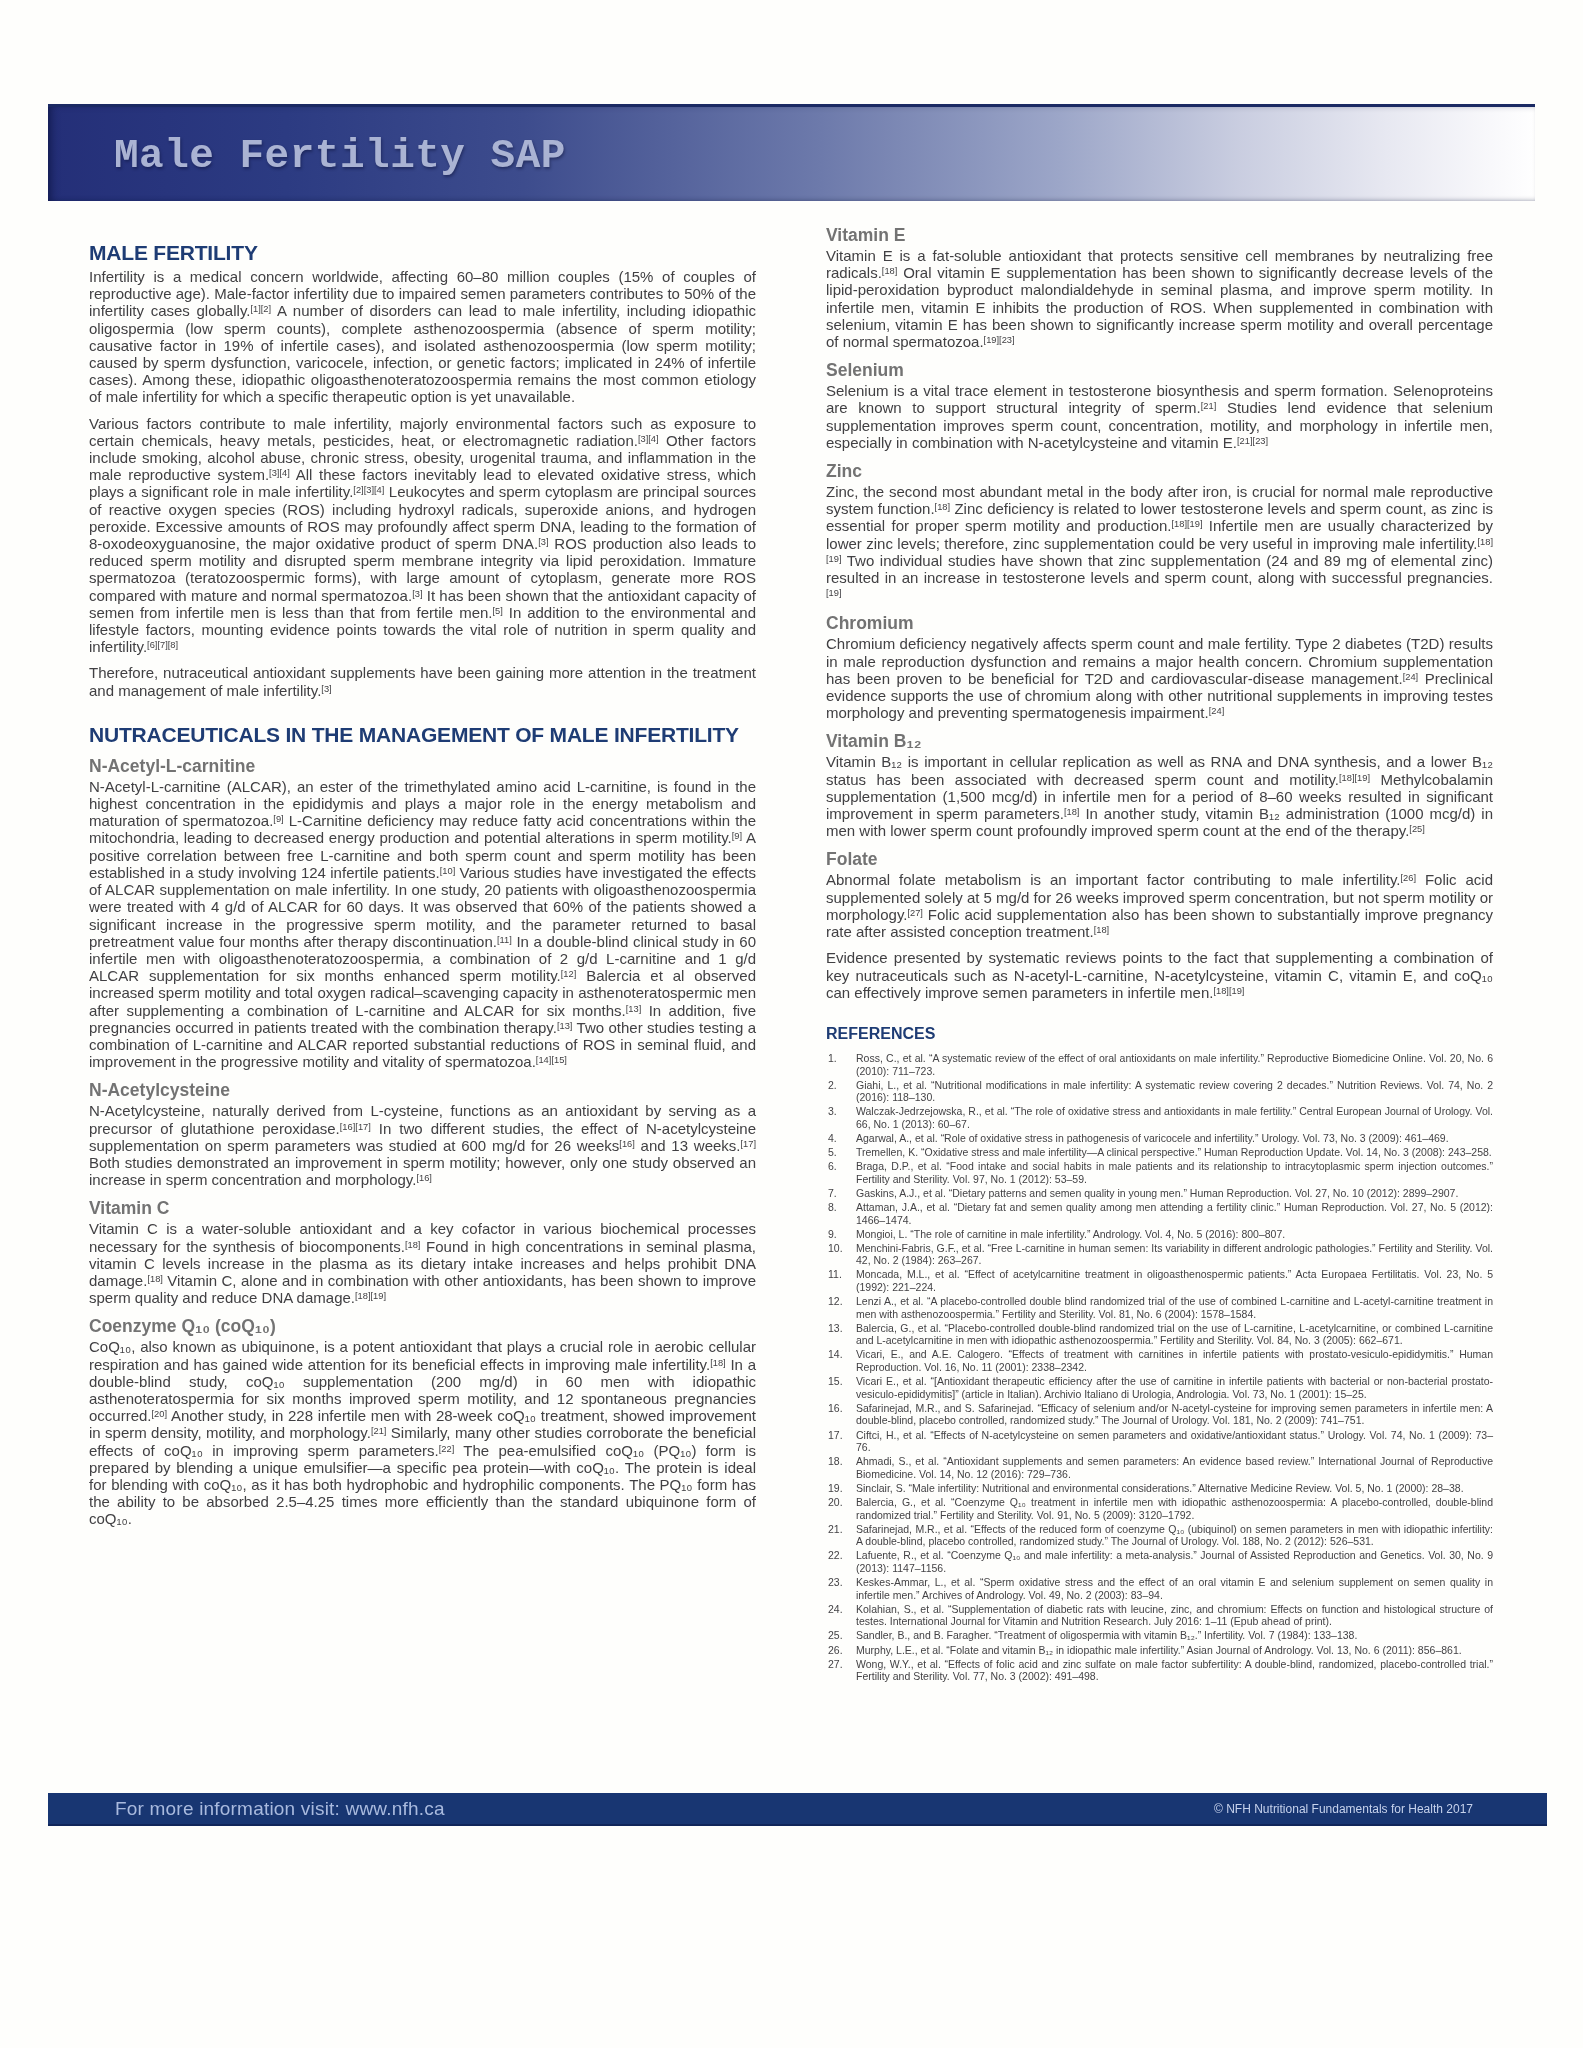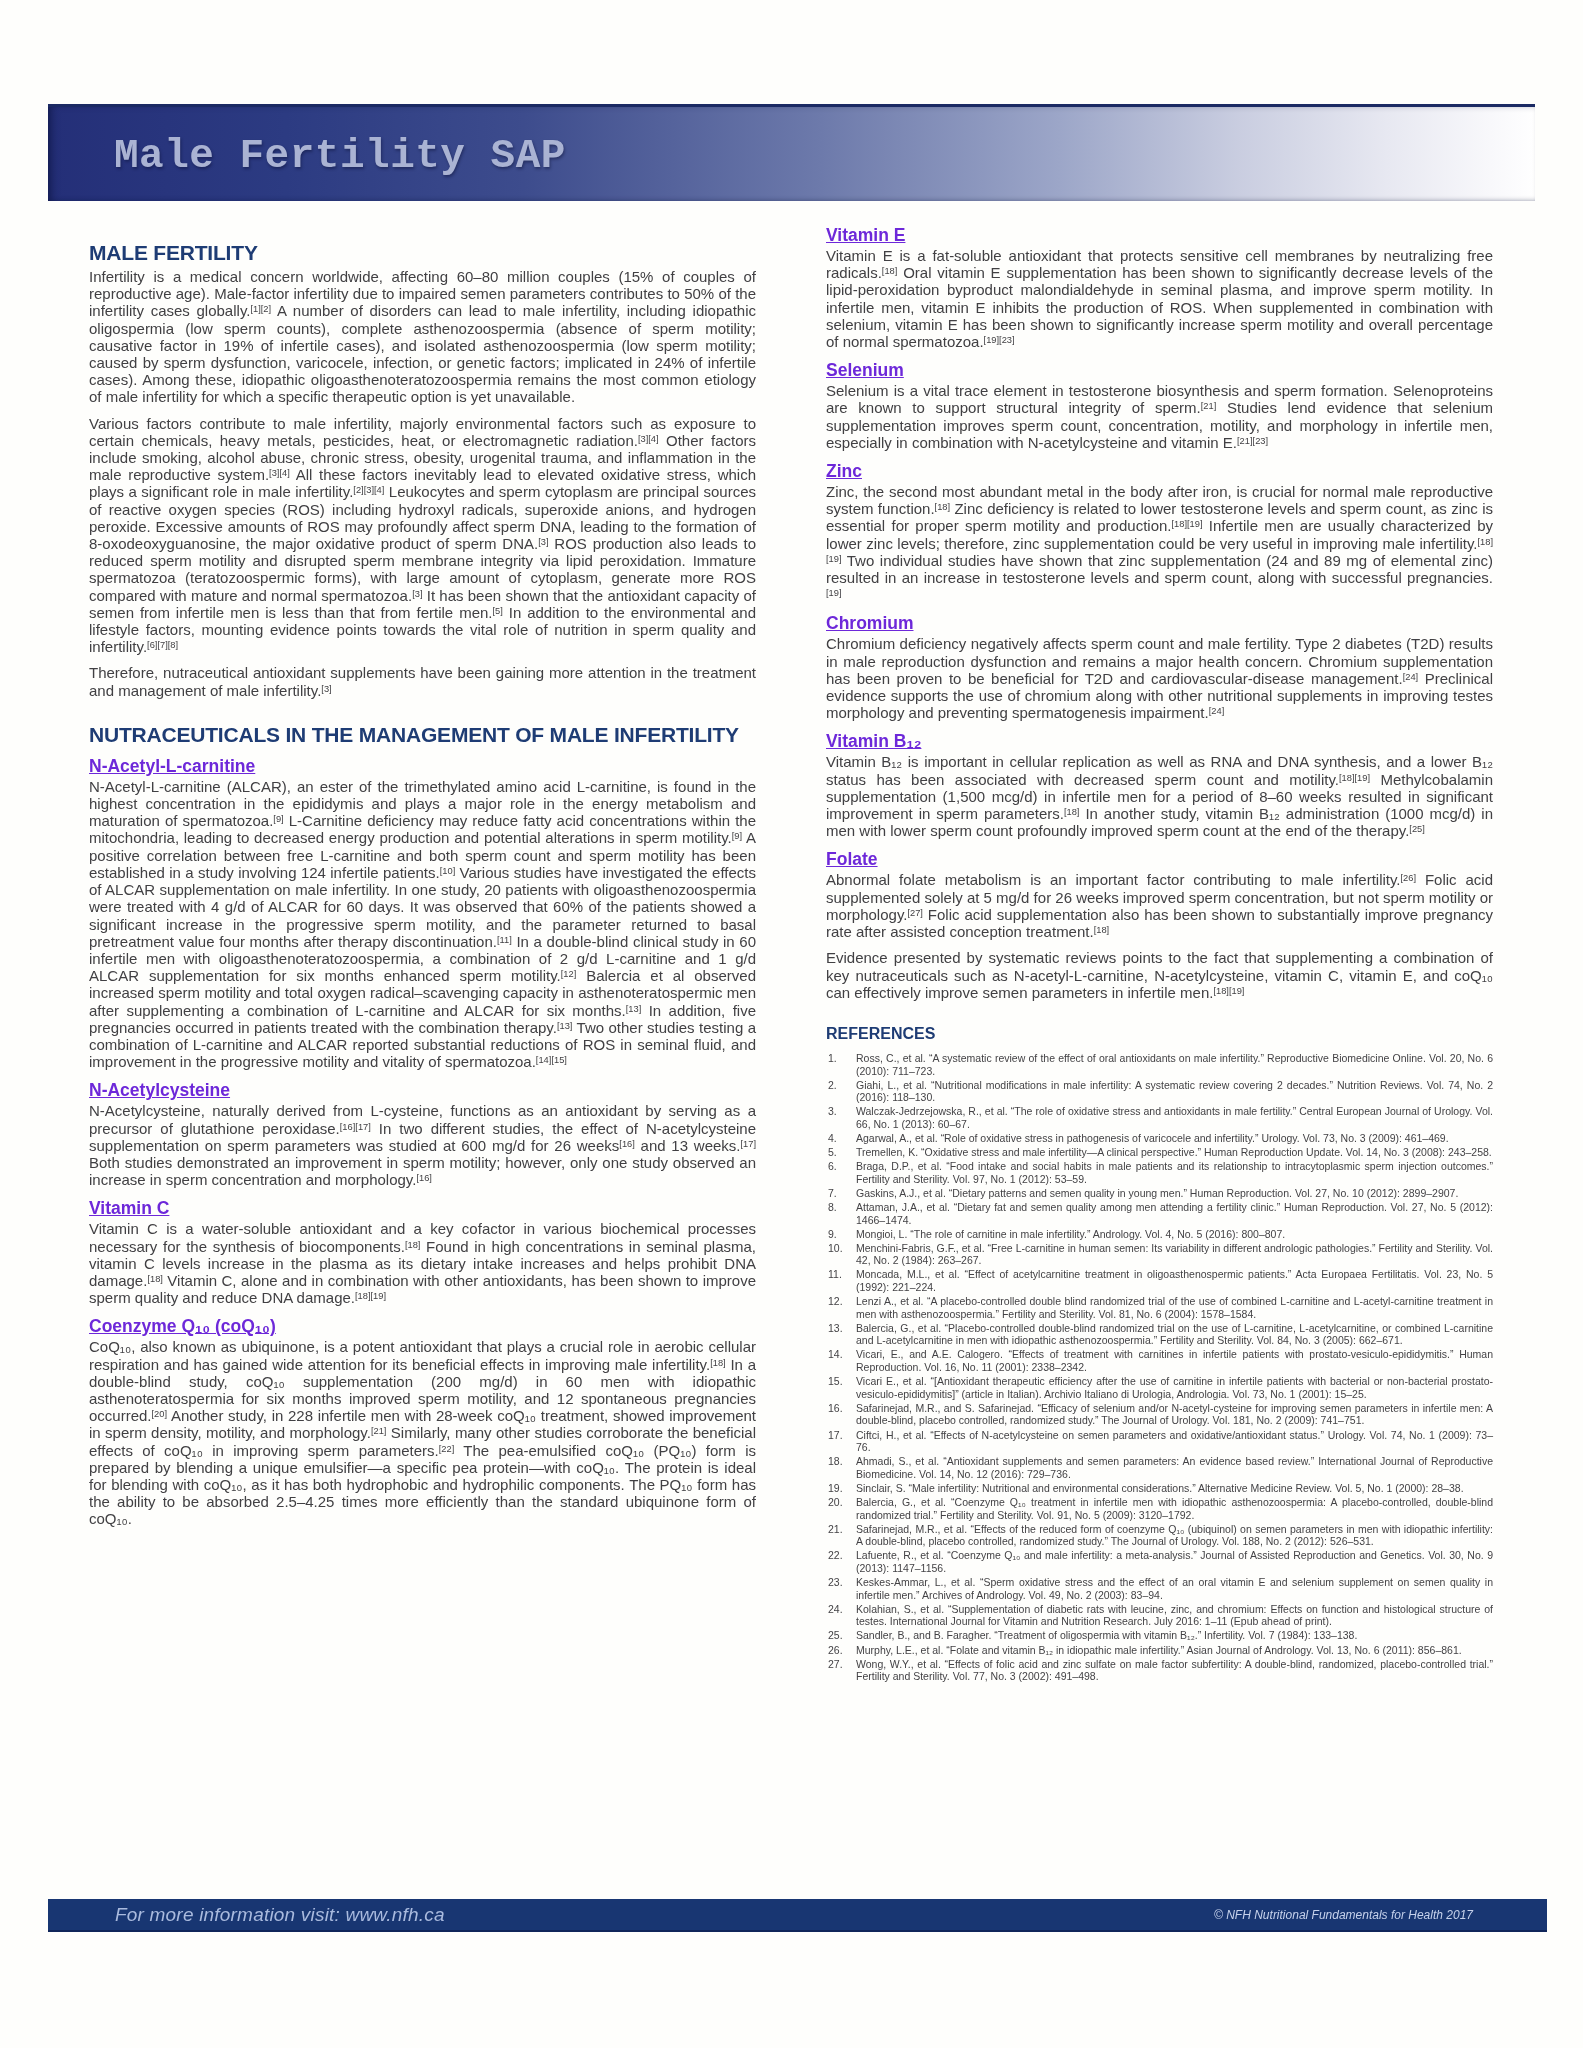--- a/index.html
+++ b/index.html
@@ -16,29 +16,29 @@
   .doc-type{position:absolute;right:84px;top:50%;transform:translateY(-50%);
         font-size:57px;font-style:italic;color:#1d3279;letter-spacing:.5px;
         text-shadow:0 0 6px rgba(255,255,255,.85), 2px 3px 4px rgba(35,45,95,.30);}
   
   .columns{position:absolute;left:89px;top:226px;width:1404px;display:flex;gap:70px;}
   .col{width:667px;}
   p.body{font-size:15px;line-height:17.2px;text-align:justify;margin:0 0 9px;}
   sup{font-size:.62em;line-height:0;vertical-align:.45em;}
   h2.section{color:#1e3c74;font-size:21px;line-height:23px;font-weight:bold;margin:24px 0 4px;white-space:nowrap;letter-spacing:-.2px;}
   h2.first{margin-top:15px;}
-  h3.sub{color:#6d28d9;font-size:17.5px;line-height:19px;font-weight:bold;margin:11px 0 2px;text-decoration:underline;}
+  h3.sub{color:#737373;font-size:17.5px;line-height:19px;font-weight:bold;margin:11px 0 2px;}
   h2.refs-head{color:#1e3c74;font-size:16px;line-height:26px;font-weight:bold;margin:20px 0 5px;}
   ol.refs{list-style:none;margin:0;padding:0;counter-reset:ref;font-size:10.5px;line-height:12.6px;text-align:justify;color:#434245;}
   ol.refs li{counter-increment:ref;position:relative;padding-left:30px;margin-bottom:1.5px;}
   ol.refs li::before{content:counter(ref) ".";position:absolute;left:2px;top:0;}
   
-  .footer-band{position:absolute;left:48px;top:1899px;width:1499px;height:33px;background:#183672;
+  .footer-band{position:absolute;left:48px;top:1793px;width:1499px;height:33px;background:#183672;
         border-bottom:2px solid #10265a;display:flex;align-items:center;justify-content:space-between;
-        padding:0 74px 0 67px;box-sizing:border-box;font-style:italic;}
+        padding:0 74px 0 67px;box-sizing:border-box;}
   .footer-info{color:#a9bade;font-size:19px;letter-spacing:.2px;}
   .footer-copy{color:#c6d2ec;font-size:12px;}
   .tagline{position:absolute;right:56px;top:1958px;font-size:35px;font-style:italic;color:#33496a;letter-spacing:.3px;}
 </style>
 </head>
 <body>
 
 <div class="page">
 
   <header class="band">

